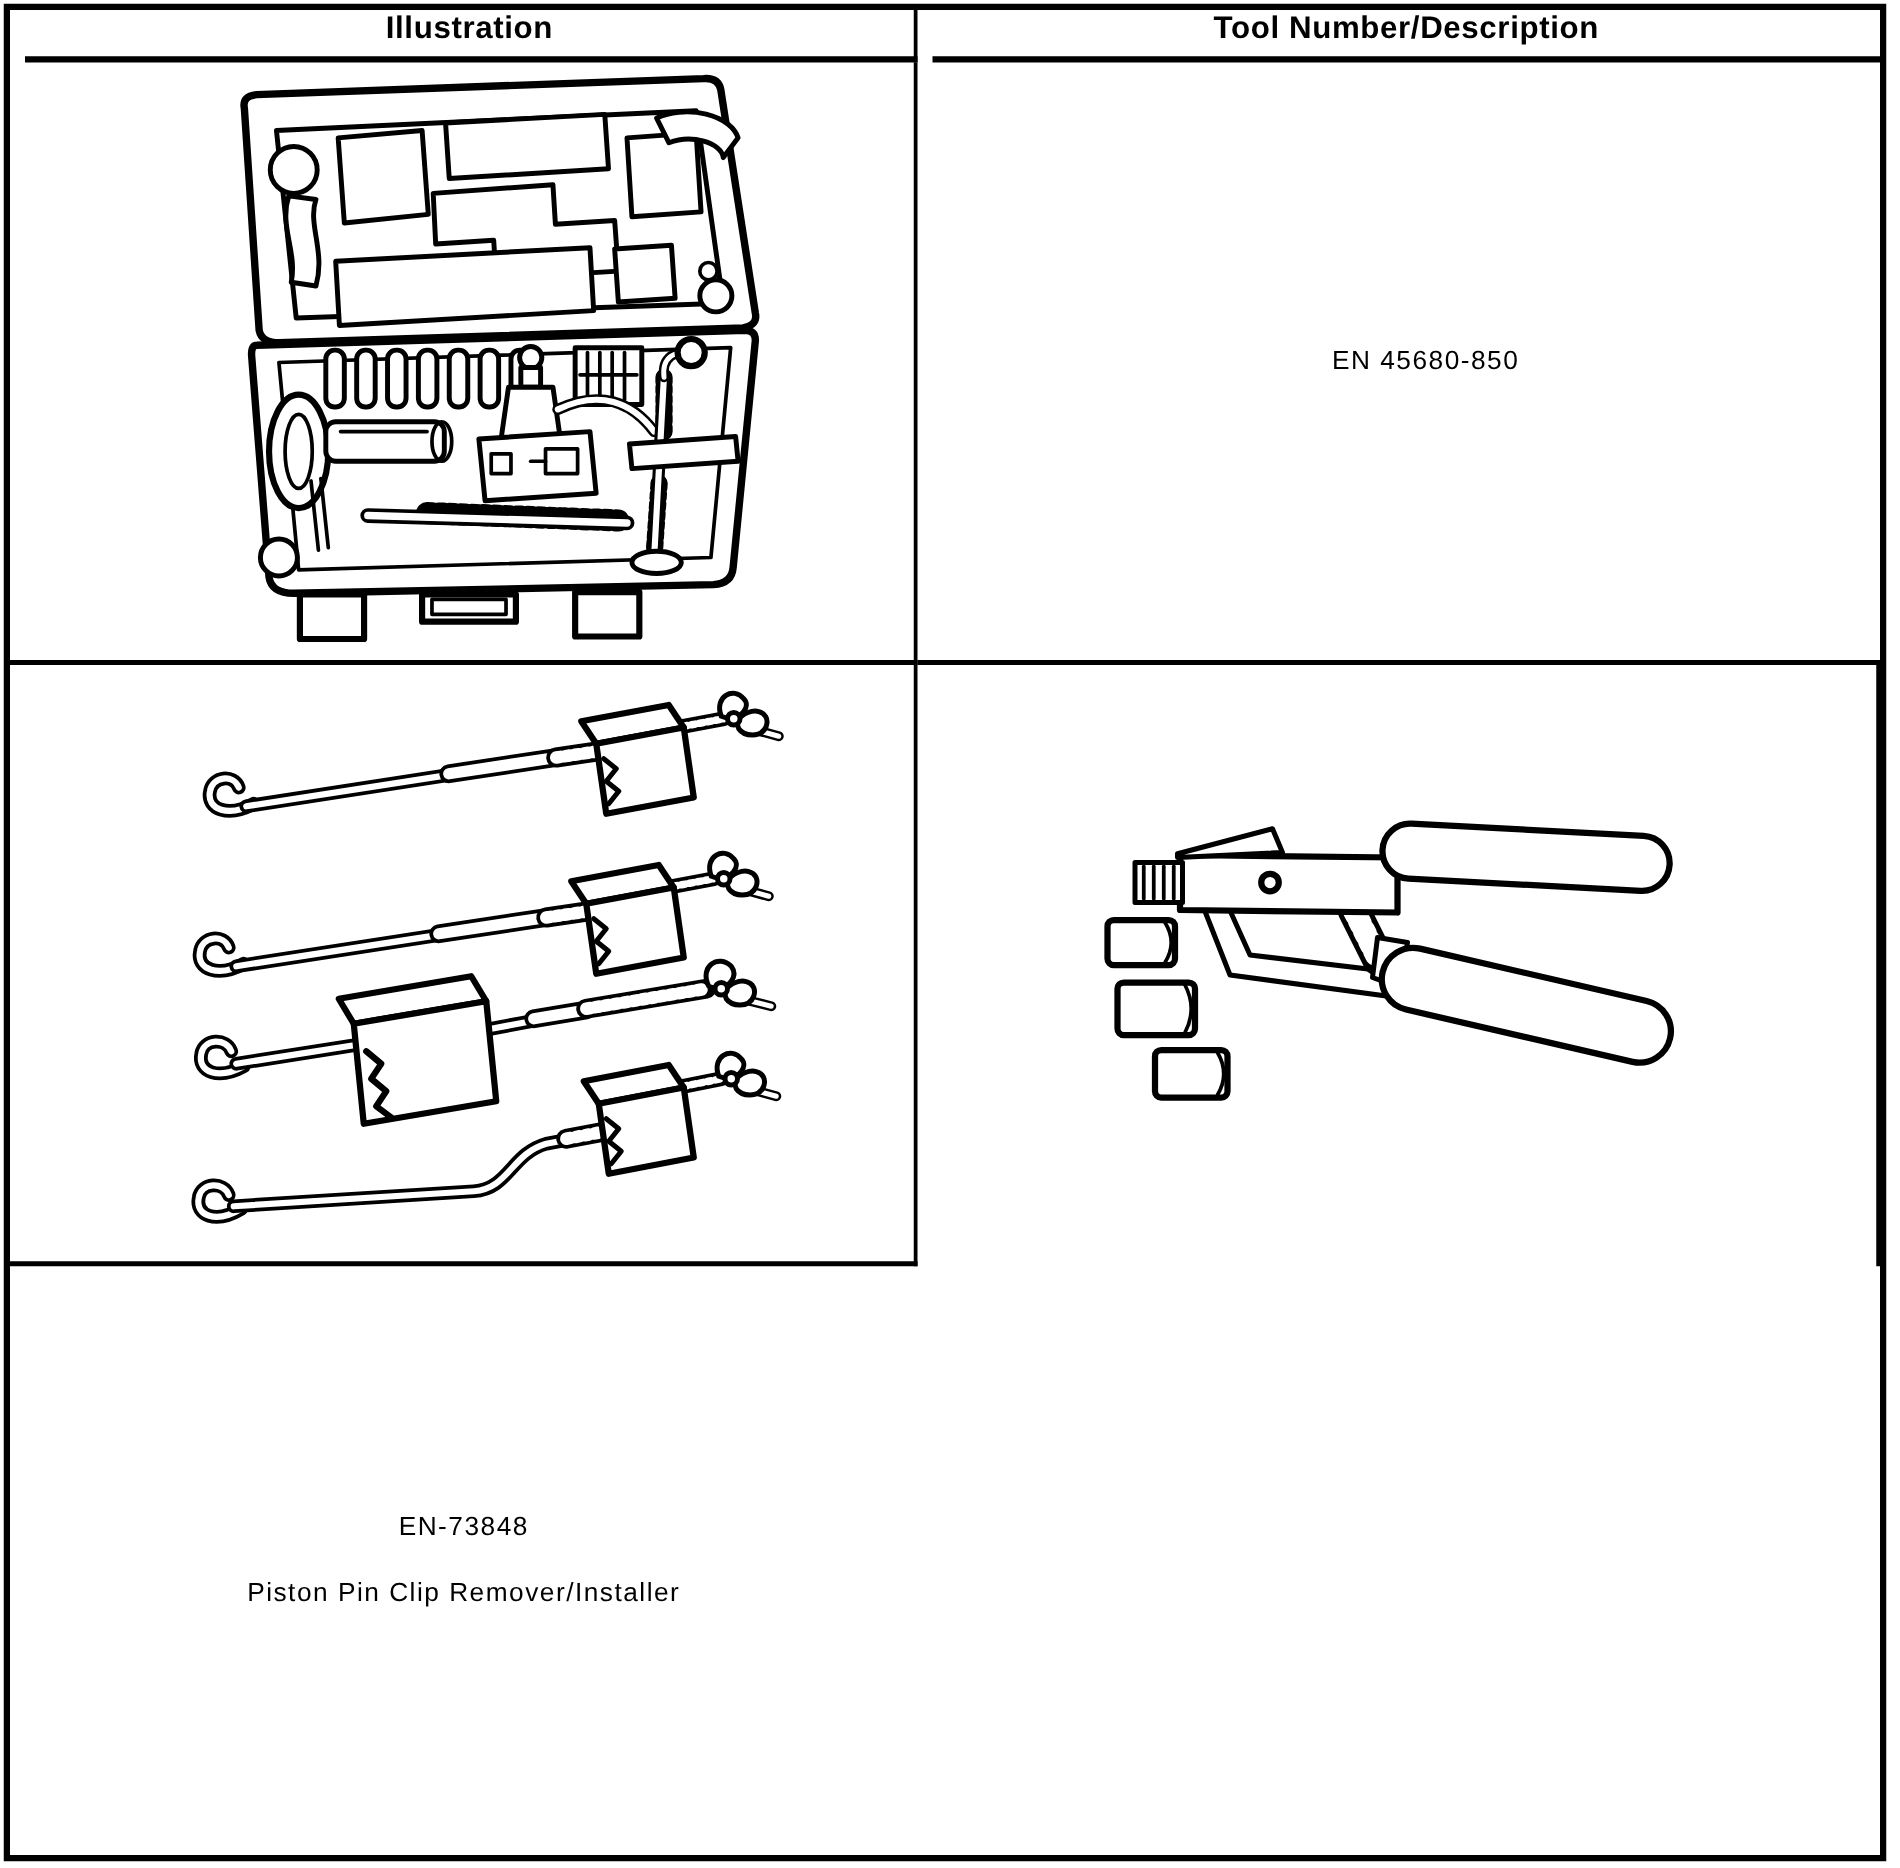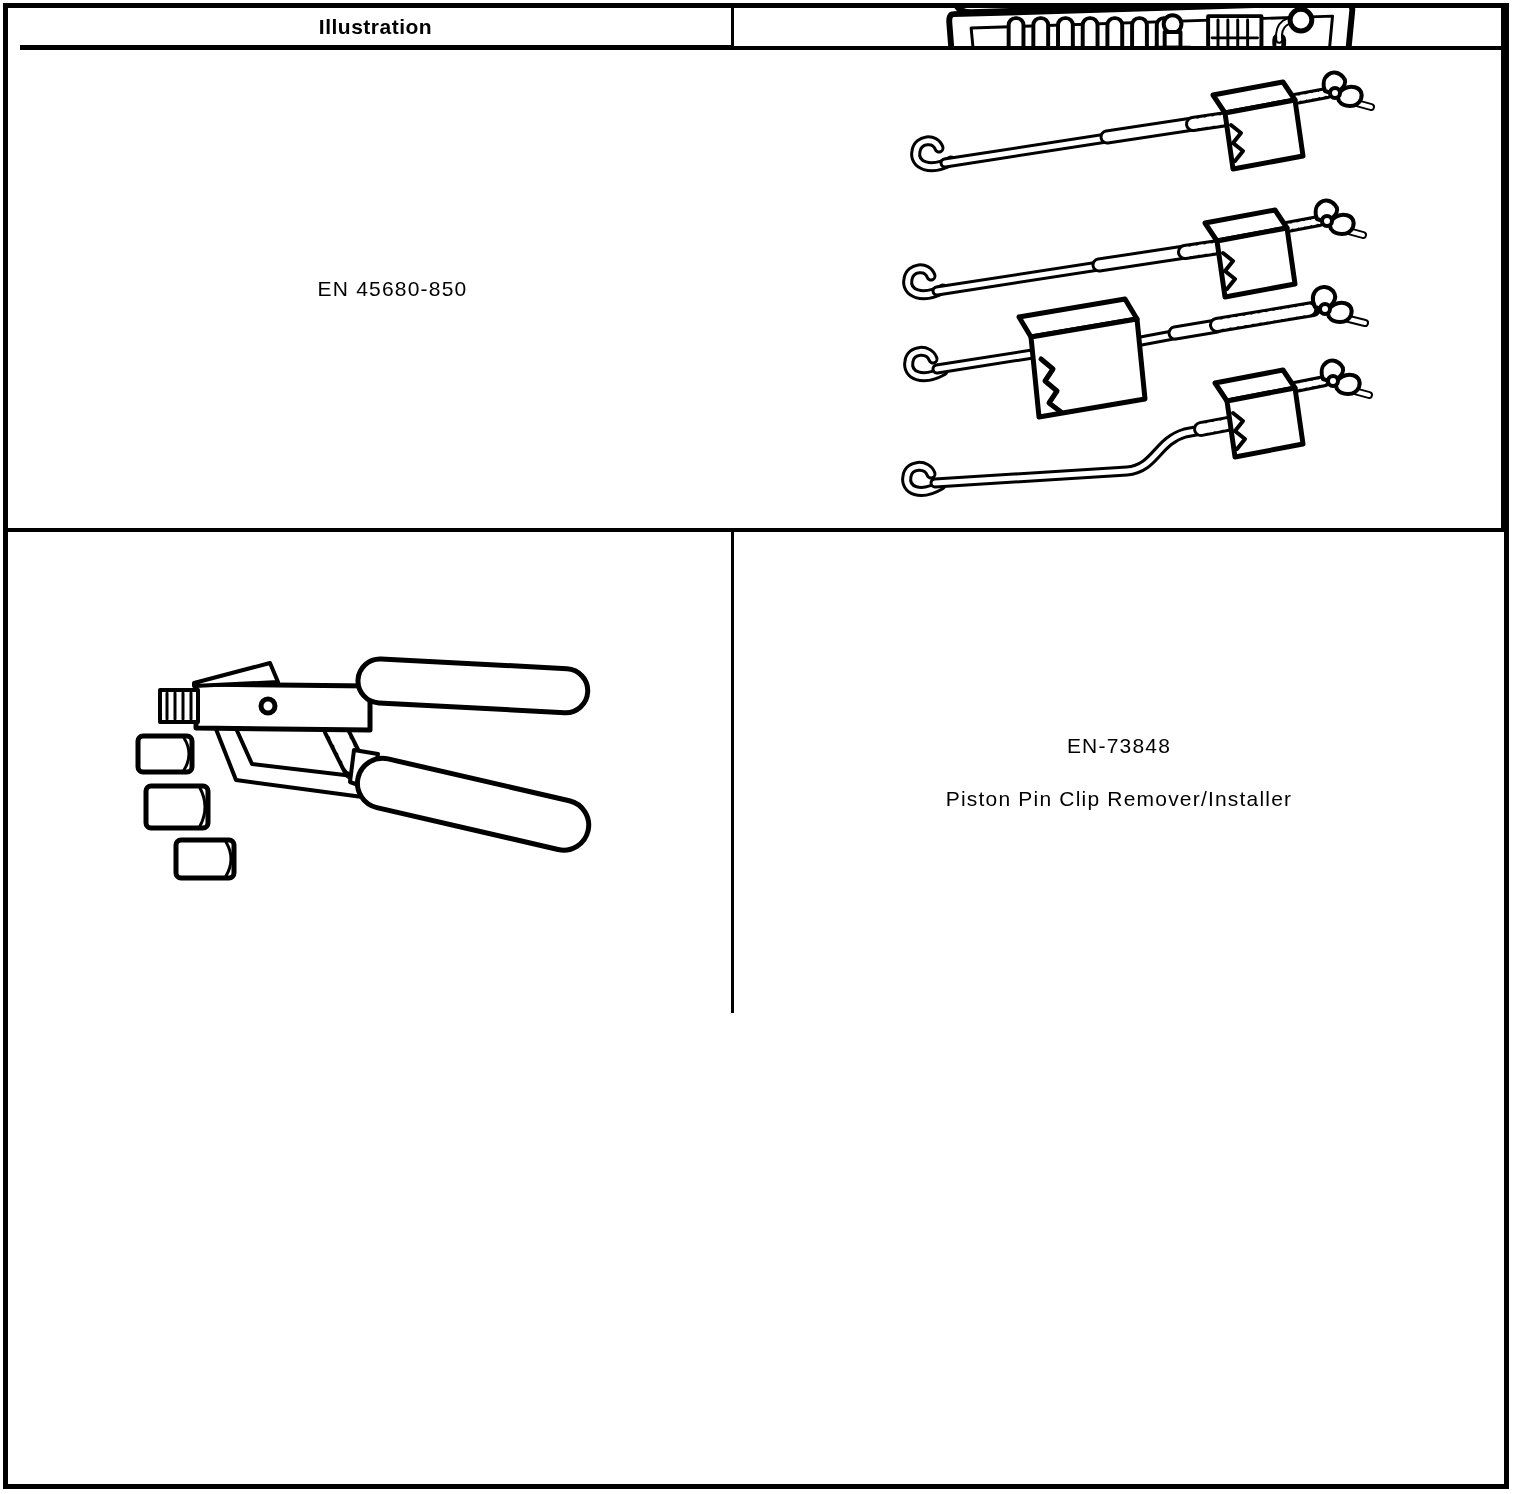--- a/index.html
+++ b/index.html
@@ -21,22 +21,22 @@
     box-sizing:border-box;
     display:grid;
     grid-template-columns:726px 770px;
     grid-template-rows:42px 482px 481px 1fr;
     background:var(--paper);
   }
   .cell{box-sizing:border-box;overflow:hidden;}
   .col-left{border-right:3px solid var(--ink);}
   .hdr{
     border-bottom:5px solid var(--ink);
-    display:flex;align-items:center;justify-content:center;
-    font-weight:bold;font-size:21px;letter-spacing:0.5px;margin-left:12px;
+    display:flex;justify-content:center;
+    font-weight:bold;font-size:25px;letter-spacing:0.5px;margin-left:12px;
   }
   .rowline{border-bottom:4px solid var(--ink);padding-left:43px;}
   .ill-cell{display:flex;align-items:center;justify-content:center;}
   .txt-cell{
     display:flex;flex-direction:column;align-items:center;justify-content:center;
     gap:29px;font-size:21px;letter-spacing:1.2px;text-align:center;
   }
   .tool-svg path,.tool-svg rect,.tool-svg polygon,.tool-svg circle,
   .tool-svg ellipse,.tool-svg line,.tool-svg polyline{
     stroke:var(--ink);fill:none;stroke-linecap:round;stroke-linejoin:round;
@@ -45,20 +45,23 @@
   .tool-svg .w{stroke:var(--paper);}
 </style>
 </head>
 <body>
 
 <div class="page">
   <div class="tbl">
 
     <div class="cell col-left hdr">
       <span>Illustration</span>
+    </div>
+    <div class="cell hdr">
+      <span>Tool Number/Description</span>
     </div>
 
     <div class="cell col-left rowline ill-cell">
       <svg class="tool-svg" width="494" height="472" viewBox="0 0 500 478" preserveAspectRatio="xMidYMid meet">
 
         <path class="f" stroke-width="6" d="M52,34 Q50,24 62,23 L424,10 Q436,9 438,19 L466,200 Q468,210 456,212 L80,224 Q66,224 64,214 Z"></path>
         <path stroke-width="4" d="M78,52 L418,36 L440,192 L94,204 Z"></path>
         <circle class="f" stroke-width="4" cx="92" cy="84" r="19"></circle>
         <path class="f" stroke-width="4" d="M88,105 C80,130 95,150 90,175 L110,178 C118,150 103,128 110,108 Z"></path>
         <polygon class="f" stroke-width="4" points="128,58 196,52 201,120 133,127"></polygon>

